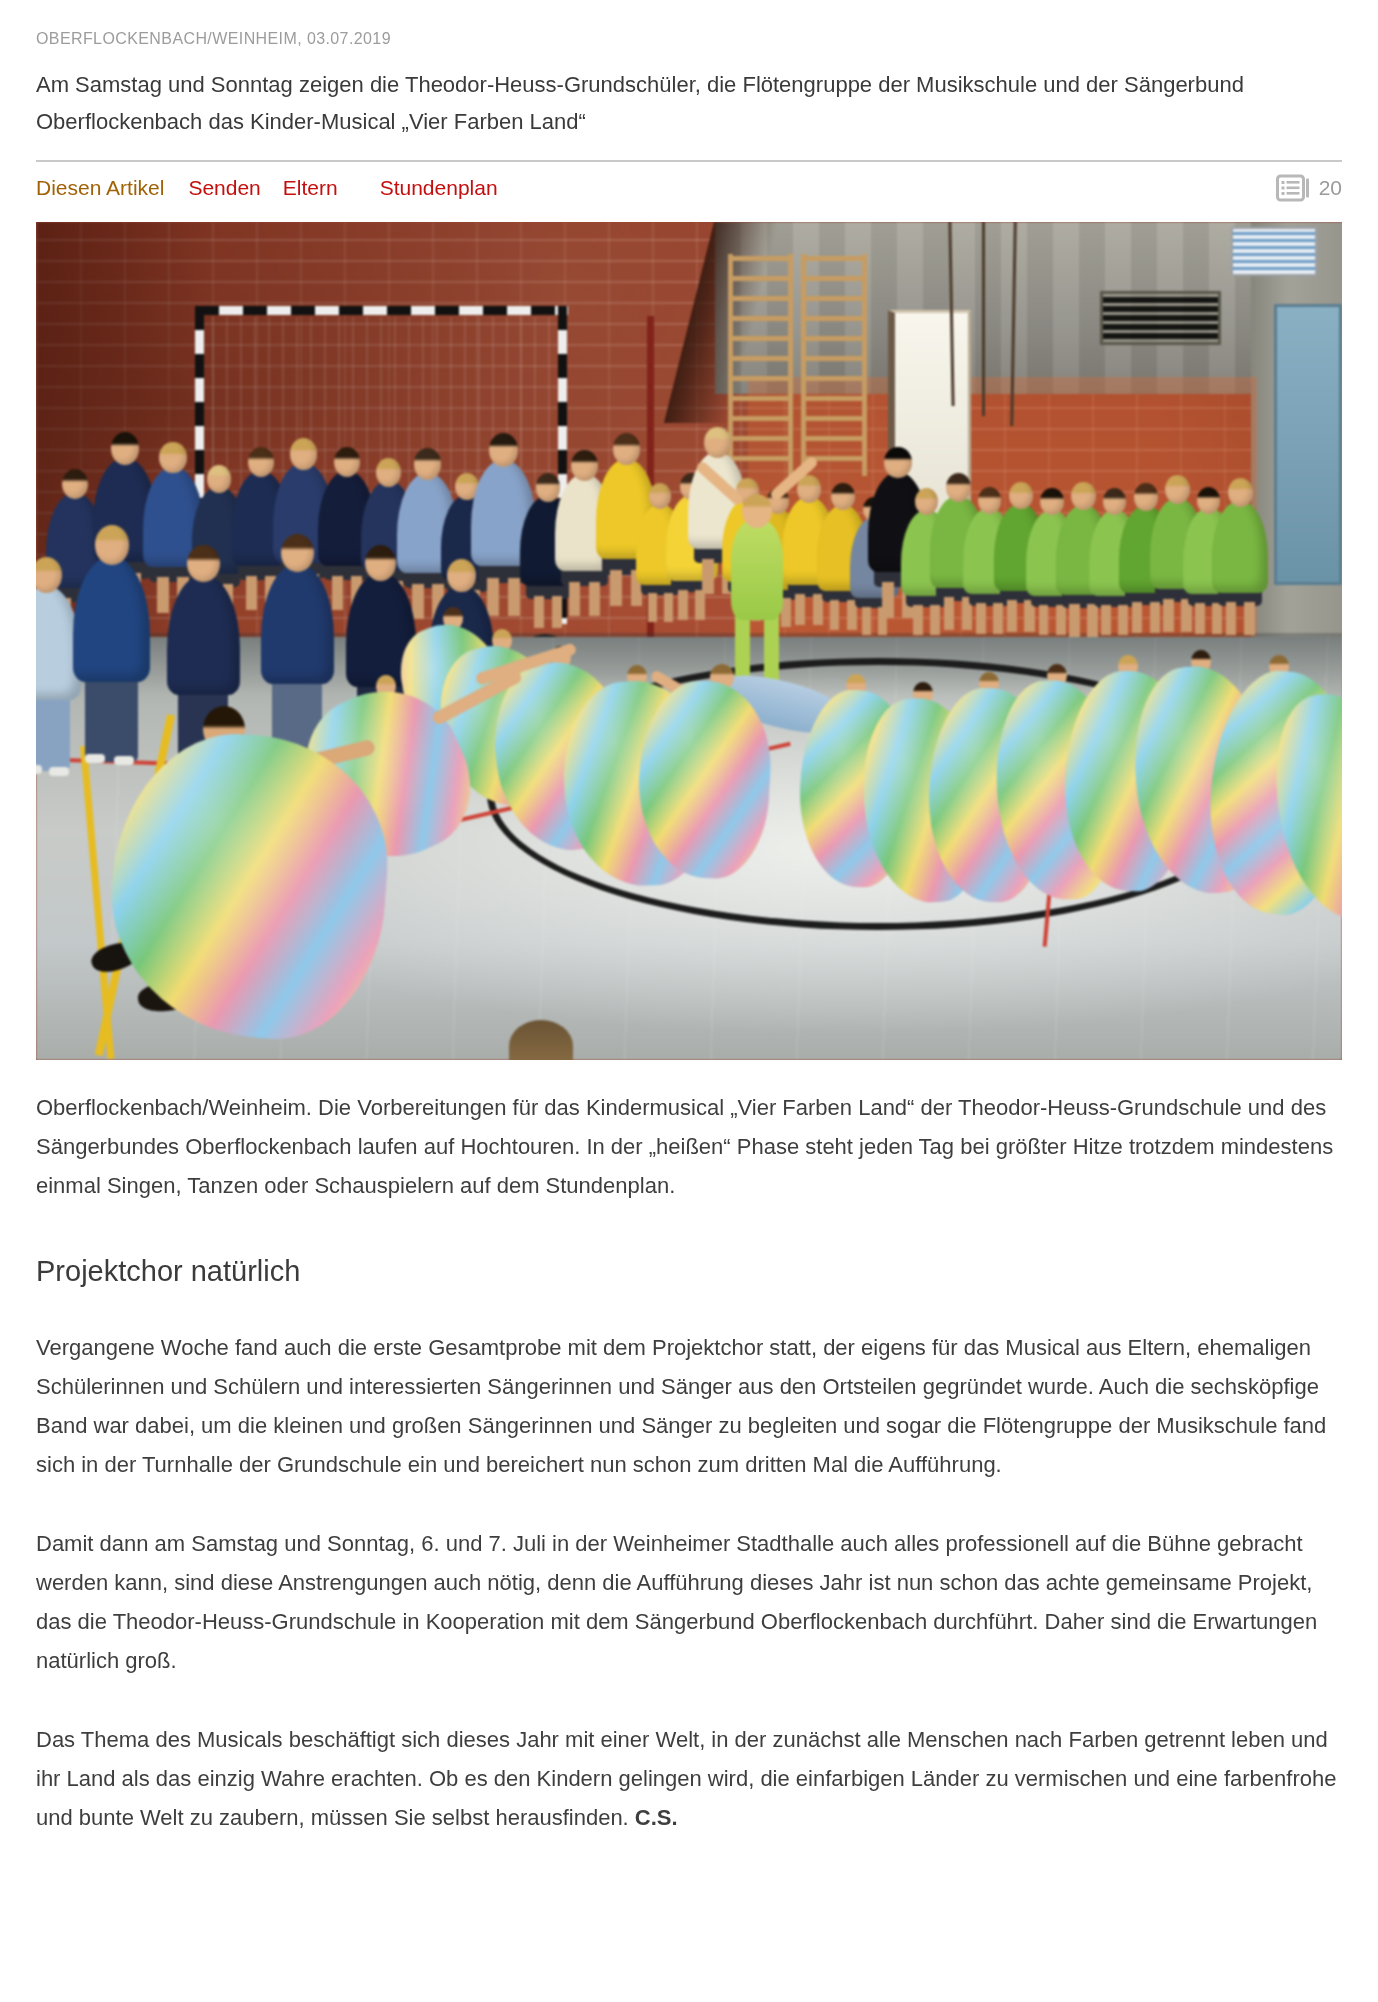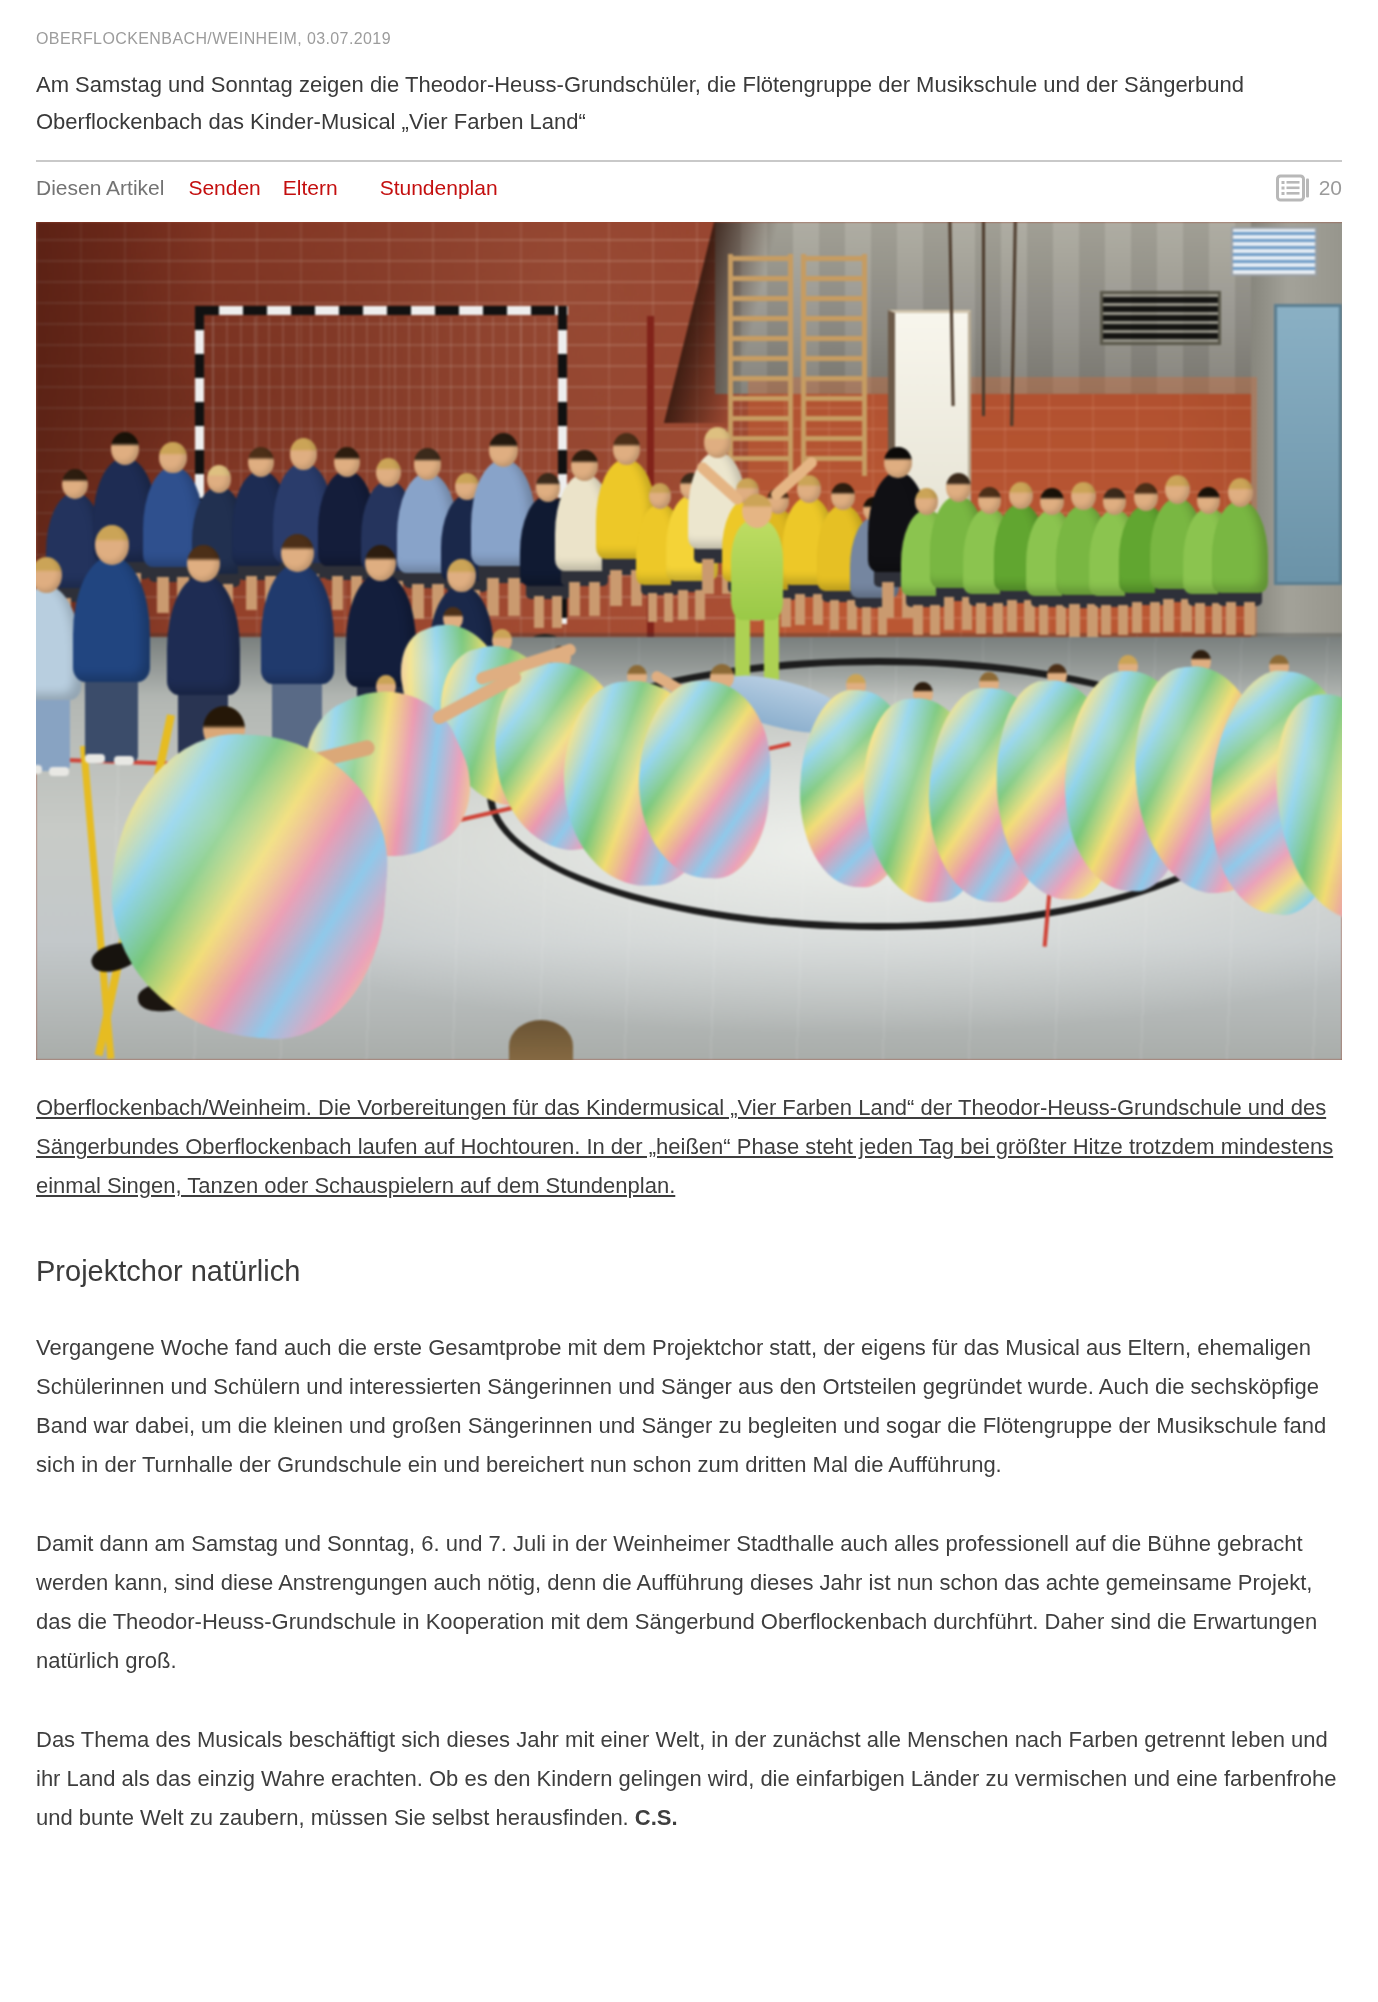--- a/index.html
+++ b/index.html
@@ -4,40 +4,40 @@
 <style>
   html,body{margin:0;padding:0;background:#ffffff;}
   body{width:1378px;font-family:"Liberation Sans",sans-serif;color:#3e3e3e;}
   .content{padding:0 36px 14px 36px;}
   h1{font-family:"Liberation Serif","DejaVu Serif",serif;font-size:54px;line-height:1.12;
      font-weight:700;color:#2e2f31;margin:10px 0 0 0;letter-spacing:-0.5px;}
   .dateline{margin-top:30px;font-size:16px;color:#9c9c9c;letter-spacing:0.4px;}
   .teaser{margin-top:18px;font-size:22px;line-height:37px;color:#3a3a3a;}
   .divider{margin-top:20px;border-top:2px solid #c9c9c9;height:0;}
   .toolbar{margin-top:12px;display:flex;align-items:center;font-size:21px;}
-  .toolbar-label{color:#737373;}
+  .toolbar-label{color:#a16207;}
   .toolbar a{text-decoration:none;color:#c40f0f;cursor:pointer;}
   .lnk-send{margin-left:24px;}
   .lnk-print{margin-left:22px;}
   .lnk-letter{margin-left:42px;}
   .flex-spacer{flex:1;}
   .comments{display:flex;align-items:center;gap:9px;color:#9a9a9a;font-size:21px;}
   #photo{position:relative;width:1306px;height:838px;margin-top:20px;overflow:hidden;background:#9c4732;}
   #photo-art{position:absolute;left:0;top:0;width:100%;height:100%;
      filter:blur(0.8px) saturate(1.07);
      background-color:#9c4732;
      background-image:
        radial-gradient(ellipse at 12% 22%, rgba(50,16,10,0.40), rgba(50,16,10,0) 45%),
        radial-gradient(ellipse at 40% 8%, rgba(255,190,150,0.18), rgba(255,190,150,0) 40%),
        linear-gradient(90deg, rgba(40,10,5,0.42), rgba(40,10,5,0) 14%, rgba(40,10,5,0) 86%, rgba(40,10,5,0.18)),
        repeating-linear-gradient(0deg, rgba(228,202,186,0.26) 0 2px, rgba(0,0,0,0) 2px 21px),
        repeating-linear-gradient(90deg, rgba(228,202,186,0.15) 0 2px, rgba(0,0,0,0) 2px 44px),
        linear-gradient(180deg,#8e3c29,#a84f36 45%,#9c4733);}
   .body-text p{font-size:22px;line-height:39px;margin:40px 0 0 0;color:#3e3e3e;}
-  .body-text p.first{margin-top:28px;text-decoration:underline;}
+  .body-text p.first{margin-top:28px;}
   h2{font-size:29px;font-weight:400;color:#3b3b3b;margin:50px 0 0 0;}
   strong{font-weight:700;}
 </style>
 </head>
 <body>
 
 <div class="content">
 
 
   <div class="dateline">OBERFLOCKENBACH/WEINHEIM, 03.07.2019</div>

